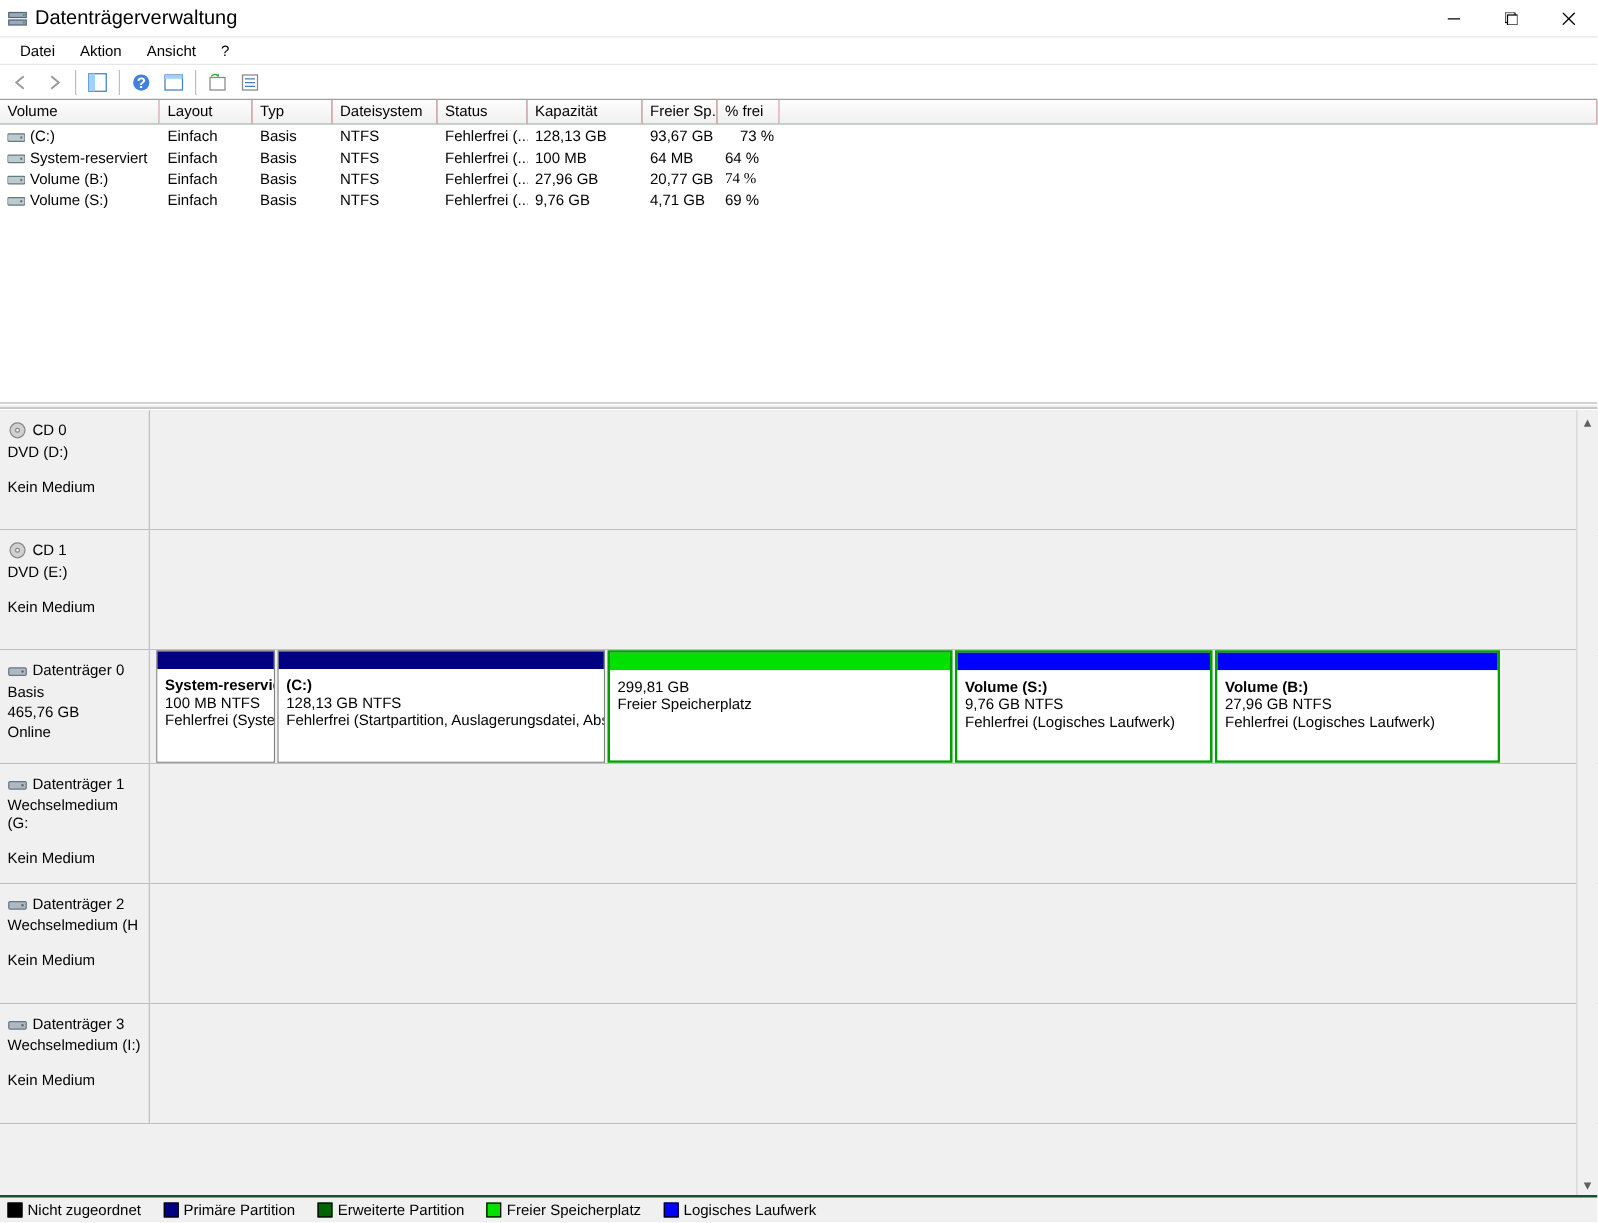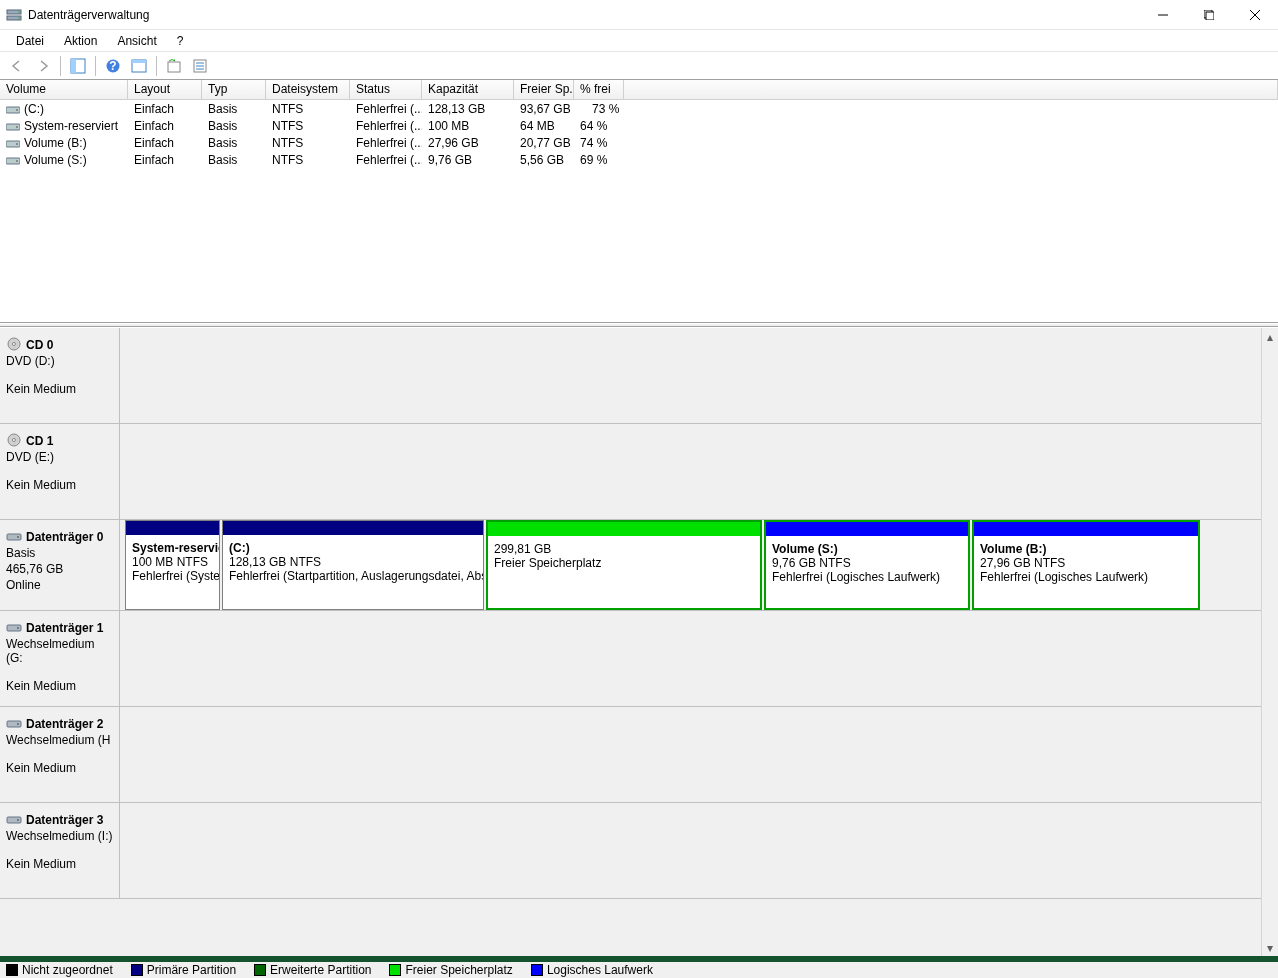--- a/index.html
+++ b/index.html
@@ -1,21 +1,21 @@
 <!DOCTYPE html>
 <html><head>
 <meta charset="utf-8">
 <style>
 * { box-sizing: border-box; margin: 0; padding: 0; font-family: "Segoe UI", Tahoma, sans-serif; font-size: 12px; }
 body { background: #fff; width: 1278px; height: 978px; overflow: hidden; display: flex; flex-direction: column; }
 
 
 .titlebar { height: 30px; display: flex; align-items: center; padding: 0 0 0 6px; border-bottom: 1px solid #e5e5e5; }
 .titlebar .icon { width: 16px; height: 16px; margin-right: 6px; display: inline-flex; align-items: center; justify-content: center; }
-.titlebar .title { flex: 1; font-size: 12px; }
+.titlebar .title { flex: 1; font-size: 16px; }
 .winbtns { display: flex; }
 .winbtn { width: 46px; height: 30px; display: flex; align-items: center; justify-content: center; }
 
 
 .menubar { height: 22px; display: flex; align-items: center; padding: 0 6px; border-bottom: 1px solid #e5e5e5; }
 .menuitem { padding: 2px 10px; cursor: default; }
 
 
 .toolbar { height: 28px; display: flex; align-items: center; padding: 0 4px; border-bottom: 1px solid #a0a0a0; background:#fff;}
 .tbtn { width: 24px; height: 24px; display: flex; align-items: center; justify-content: center; margin: 0 1px; }
@@ -28,34 +28,34 @@
 .vcolh { border-right: 1px solid #d0d0d0; border-bottom:1px solid #d0d0d0; padding: 2px 6px; background: linear-gradient(#fdfdfd,#f0f0f0); white-space: nowrap; overflow:hidden; }
 .vlist-body { }
 .vrow { display: flex; height: 17px; align-items: center; }
 .vcell { padding: 0 6px; white-space: nowrap; overflow: hidden; }
 .vrow .icon-cell { display:flex; align-items:center; gap:4px; }
 
 
 .disk-pane { flex: 1; background: #f0f0f0; overflow-y: auto; border-top:1px solid #fff; position:relative;}
 .disk-row { display: flex; border-bottom: 1px solid #c0c0c0; }
 .disk-info { width: 120px; min-width:120px; padding: 8px 6px; background: #f0f0f0; display:flex; flex-direction:column; gap:2px; border-right:1px solid #c0c0c0;}
-.disk-info .dname { font-weight: bold; display:flex; align-items:flex-end; gap:4px;}
+.disk-info .dname { font-weight: normal; display:flex; align-items:center; gap:4px;}
 .disk-body { flex: 1; background: #f0f0f0; padding: 0; display:flex; align-items:stretch; }
 .part-area { display: flex; gap: 0; padding:0; width:100%; align-items:stretch;}
 .partition { display:flex; flex-direction:column; border:1px solid #808080; margin:0; }
 .part-bar { height:14px; }
 .part-body { background:#fff; padding:6px; flex:1; overflow:hidden; white-space:nowrap;}
 .part-body .pname { font-weight:bold; }
 .green-border { border:2px solid #00a000 !important; }
 
 
 .splitter { height:4px; background:#f0f0f0; border-top:1px solid #fff; border-bottom:1px solid #a0a0a0; cursor:row-resize;}
 
 
-.legend { height: 22px; border-top: 6px solid #14532d; display: flex; align-items: center; padding: 0 6px; gap: 8px; background:#f0f0f0;}
+.legend { height: 22px; border-top: 2px solid #14532d; display: flex; align-items: center; padding: 0 6px; gap: 8px; background:#f0f0f0;}
 .legend-item { display: flex; align-items: center; gap: 4px; margin-right:10px;}
 .swatch { width: 12px; height: 12px; border: 1px solid #000; }
 
 
 .vscroll { position:absolute; right:0; top:0; bottom:0; width:17px; background:#f0f0f0; border-left:1px solid #d4d4d4; display:flex; flex-direction:column; justify-content:space-between; align-items:center;}
 .vscroll .arrow{ width:17px; height:17px; display:flex; align-items:center; justify-content:center; color:#606060;}
 
 .disk-icon{ display:inline-block; }
 </style>
 </head>
@@ -200,36 +200,36 @@
             <circle cx="11" cy="7" r="1" fill="#777"></circle>
           </svg>
           <span>Volume (B:)</span>
         </div>
         <div class="vcell" style="width: 74px;">Einfach</div>
         <div class="vcell" style="width: 64px;">Basis</div>
         <div class="vcell" style="width: 84px;">NTFS</div>
         <div class="vcell" style="width: 72px;">Fehlerfrei (...</div>
         <div class="vcell" style="width: 92px;">27,96 GB</div>
         <div class="vcell" style="width: 60px;">20,77 GB</div>
-        <div class="vcell" style="width: 50px;">74 %</div>
+        <div class="vcell" style="width: 50px; font-family: Liberation Serif, serif;">74 %</div>
       </div>
       <div class="vrow">
         <div class="vcell icon-cell" style="width: 128px;">
           <svg width="14" height="12" class="disk-icon">
             <rect x="0" y="4" width="14" height="6" rx="1" fill="#bcc" stroke="#678"></rect>
             <circle cx="11" cy="7" r="1" fill="#777"></circle>
           </svg>
           <span>Volume (S:)</span>
         </div>
         <div class="vcell" style="width: 74px;">Einfach</div>
         <div class="vcell" style="width: 64px;">Basis</div>
         <div class="vcell" style="width: 84px;">NTFS</div>
         <div class="vcell" style="width: 72px;">Fehlerfrei (...</div>
         <div class="vcell" style="width: 92px;">9,76 GB</div>
-        <div class="vcell" style="width: 60px;">5,56 GB</div>
+        <div class="vcell" style="width: 60px;">4,71 GB</div>
         <div class="vcell" style="width: 50px;">69 %</div>
       </div>
     </div>
 </div>
 
 <div class="splitter"></div>
 
 <div class="disk-pane" id="diskpane">
   <div class="disk-row" style="min-height: 96px;">
       <div class="disk-info">

